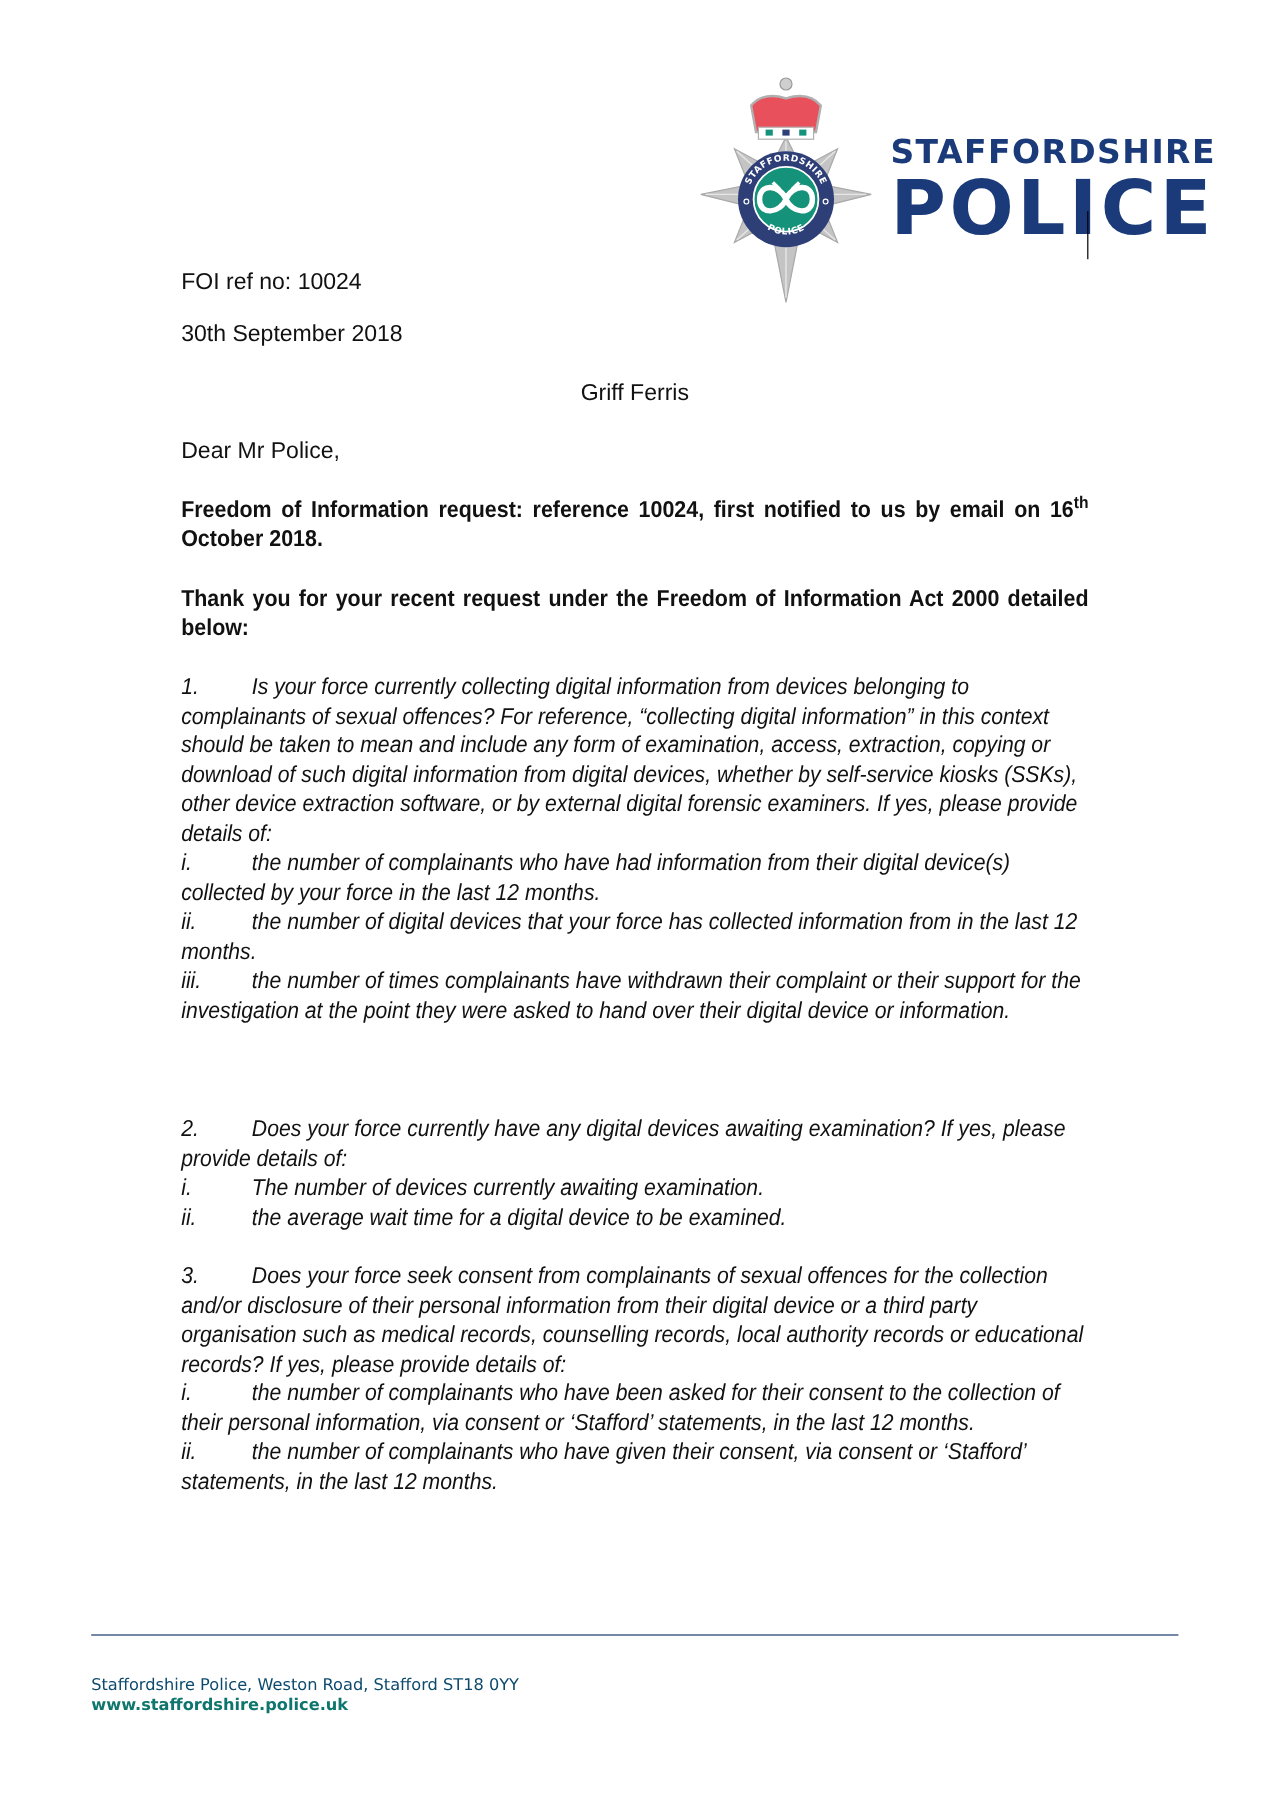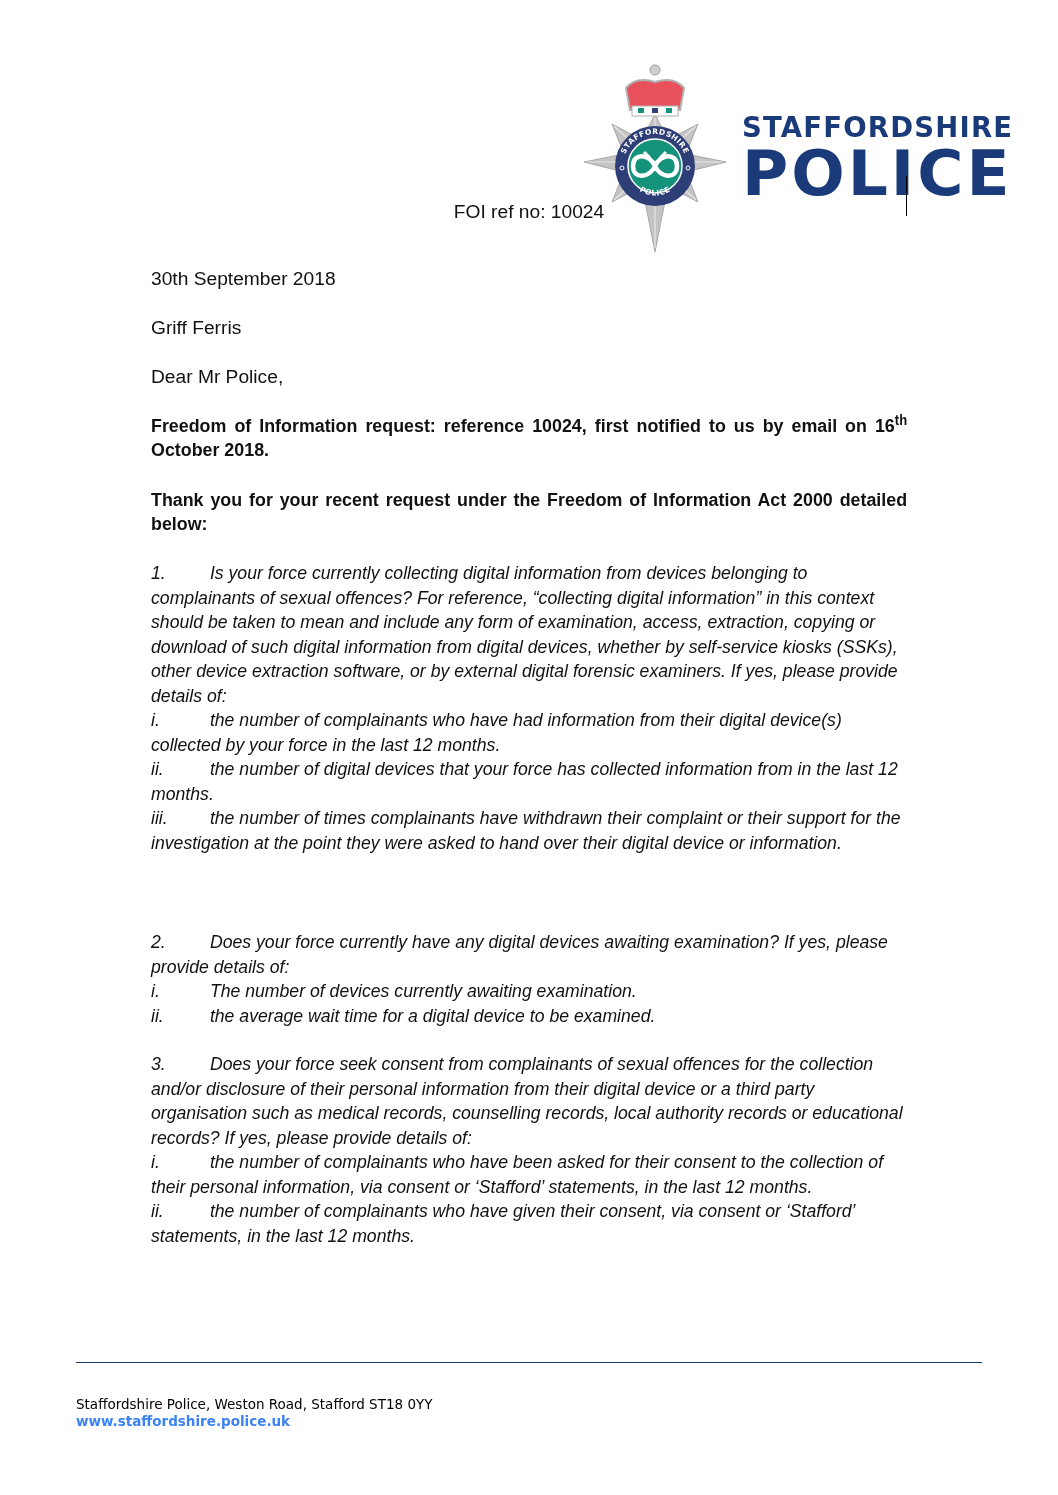--- a/index.html
+++ b/index.html
@@ -29,25 +29,25 @@
       font-style: italic; font-size: 19.2px; line-height: 24.5px;
       transform: scaleX(0.92); transform-origin: left top; width: 822px;
     }
     .ital p { margin: 0; }
     .num { display: inline-block; width: 64px; }
     sup { font-size: 14px; line-height: 0; }
 
     .footer-rule { position: absolute; left: 76px; top: 1362px; width: 906px; height: 1px; background: #1a3a6a; }
     .footer-addr {
       position: absolute; left: 76px; top: 1396px; font-family: "DejaVu Sans", sans-serif;
-      font-size: 13.5px; color: #000000; line-height: 17px;
+      font-size: 13.5px; color: #0c4a6e; line-height: 17px;
     }
     .footer-url {
       position: absolute; left: 76px; top: 1413px; font-family: "DejaVu Sans", sans-serif;
-      font-weight: bold; font-size: 13.5px; color: #3b82f6; line-height: 17px;
+      font-weight: bold; font-size: 13.5px; color: #0f766e; line-height: 17px;
     }
   </style>
 </head>
 <body>
 
 <svg class="crest" viewBox="0 0 155 192">
   <g fill="#c4c4c4" stroke="#a8a8a8" stroke-width="1">
     <polygon points="77,52 90,78 120,62 108,92 148,100 108,110 120,140 90,124 77,190 64,124 34,140 46,110 6,100 46,92 34,62 64,78"></polygon>
   </g>
   <g stroke="#e6e6e6" stroke-width="1.2">
@@ -81,23 +81,23 @@
     <textPath href="#arcBot" startOffset="50%" text-anchor="middle">POLICE</textPath>
   </text>
 </svg>
 
 <div class="brand">
   <div class="line1">STAFFORDSHIRE</div>
   <div class="line2">POLICE</div>
 </div>
 <div class="cursor-mark"></div>
 
-<div class="text plain" style="top:200px;text-align:center;">FOI ref no: 10024</div>
+<div class="text plain" style="top:224px;">FOI ref no: 10024</div>
 <div class="text plain" style="top:267px;">30th September 2018</div>
-<div class="text plain" style="top:316px;">Griff Ferris</div>
+<div class="text plain" style="top:316px;text-align:center;">Griff Ferris</div>
 <div class="text plain" style="top:365px;">Dear Mr Police,</div>
 
 <div class="text bold-cond" style="top:414px;"><span>Freedom of Information request:  reference 10024, first notified to us by email on 16</span><sup>th</sup><span> October 2018.</span></div>
 
 <div class="text bold-cond" style="top:488px;">Thank you for your recent request under the Freedom of Information Act 2000 detailed below:</div>
 
 <div class="text ital" style="top:561px;">
   <p><span class="num">1.</span><span>Is your force currently collecting digital information from devices</span> <span>belonging to complainants of sexual offences? For reference, “collecting digital information” in this context should be taken to mean and include any form of examination, access, extraction, copying or download of such digital information from digital devices, whether by self-service kiosks (SSKs), other device extraction software, or by external digital forensic examiners. If yes, please provide details of:</span></p>
   <p><span class="num">i.</span><span>the number of complainants who have had information from their digital device(s) collected by your force in the last 12 months.</span></p>
   <p><span class="num">ii.</span><span>the number of digital devices that your force has collected information from in the last 12 months.</span></p>

